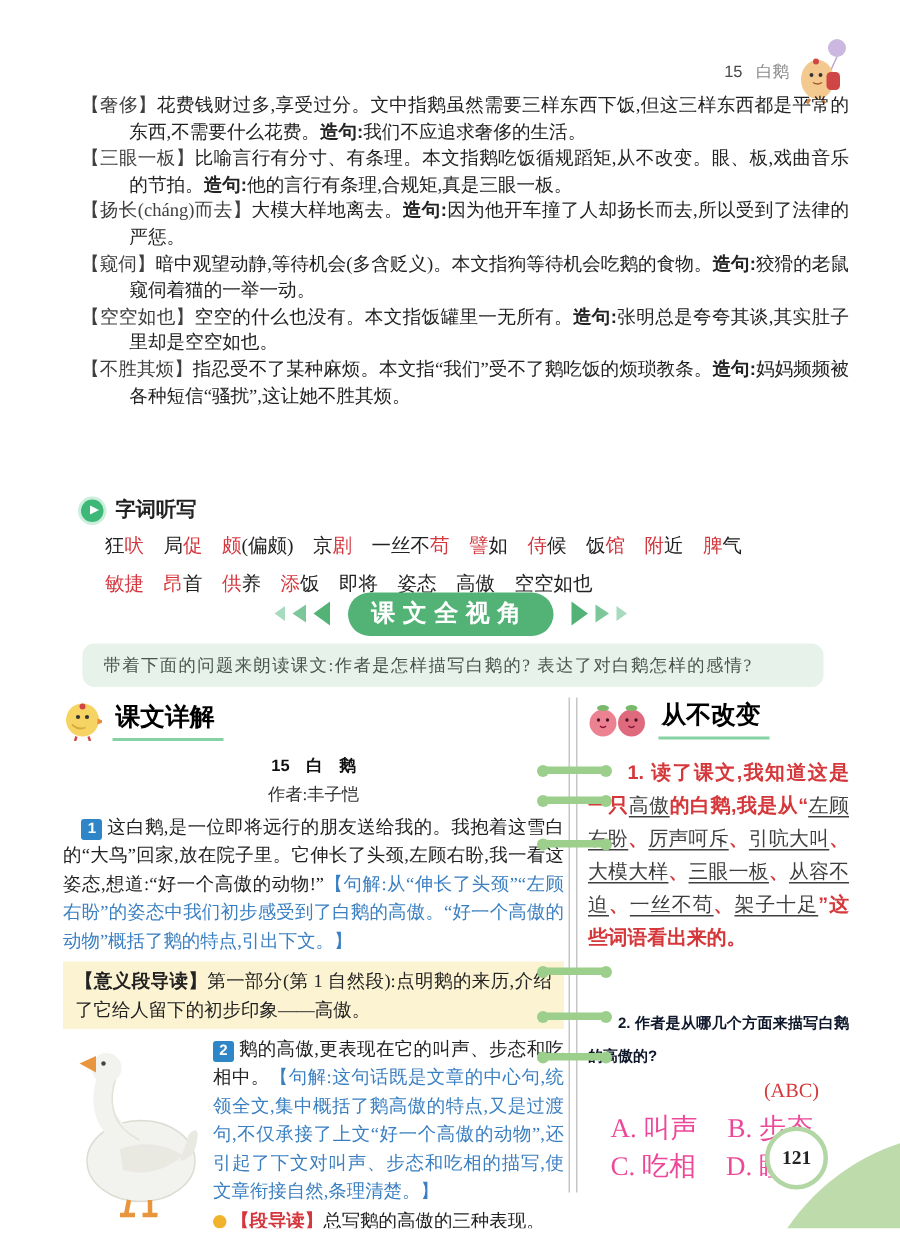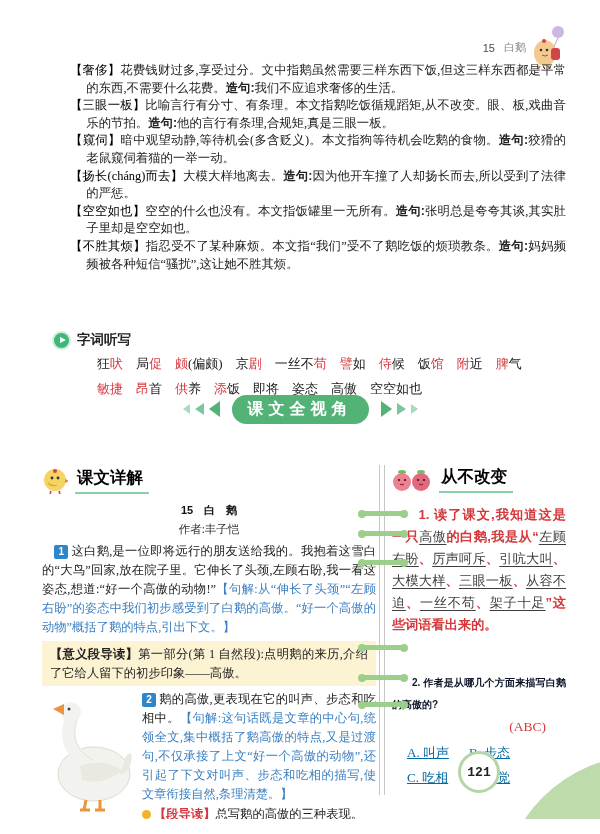--- a/index.html
+++ b/index.html
@@ -14,37 +14,37 @@
   .top-header { position:absolute; top:40px; right:74px; display:flex; gap:9px;
     font-family:"Liberation Sans", sans-serif; font-size:11px; align-items:center; }
   .top-header .no { color:#4a4a4a; }
   .top-header .ttl { color:#8a8a8a; }
   .top-mascot { position:absolute; top:24px; right:34px; width:36px; height:46px; }
 
   
   .defs { position:absolute; left:54px; top:62px; width:512px;
     font-size:12.4px; line-height:17.6px; text-align:justify; color:#222; }
   .def-entry { padding-left:2.6em; text-indent:-2.6em; }
-  .seg-term { color:#000000;margin-left:16px; }
+  .seg-term { color:#404040; }
   .seg-b { font-weight:bold; font-family:"Liberation Sans", sans-serif; }
   .seg-r { color:#d4373e; }
   .seg-blue { color:#3a7fc1; }
   .seg-redb { color:#d4373e; font-weight:bold; font-family:"Liberation Sans", sans-serif; }
   .seg-u { color:#3e3e3e; font-weight:normal; font-family:"Liberation Serif", serif;
     text-decoration:underline; text-underline-offset:3px; }
 
   
   .dictation { position:absolute; left:54px; top:331px; width:512px; }
   .dict-header { display:flex; align-items:center; gap:8px; }
   .play-icon { width:15px; height:15px; border-radius:50%; background:#3db878;
     box-shadow:0 0 0 2px #cdeedd; position:relative; }
   .play-icon::after { content:""; position:absolute; left:5.5px; top:4px;
     border-left:6px solid #ffffff; border-top:3.5px solid transparent; border-bottom:3.5px solid transparent; }
   .dict-title { font-family:"Liberation Sans", sans-serif; font-weight:bold; font-size:13.5px; color:#222; }
-  .dict-words { margin-left:43px; margin-top:5px; font-size:13px; line-height:20px; color:#222; }
+  .dict-words { margin-left:16px; margin-top:5px; font-size:13px; line-height:20px; color:#222; }
 
   
   .banner-row { position:absolute; top:394px; left:0; width:600px; height:30px;
     display:flex; justify-content:center; align-items:center; gap:12px; }
   .banner { background:#53b377; color:#ffffff; border-radius:15px; padding:4px 16px;
     font-family:"Liberation Sans", sans-serif; font-weight:bold; font-size:16px; letter-spacing:5px; }
   .arrow-group { display:flex; align-items:center; gap:5px; }
   .tri { width:0; height:0; }
   .tri.l1 { border-top:5px solid transparent; border-bottom:5px solid transparent; border-right:7px solid #a8dbbd; }
   .tri.l2 { border-top:6.5px solid transparent; border-bottom:6.5px solid transparent; border-right:9px solid #7cc79a; }
@@ -91,30 +91,30 @@
   .duan-dot { display:inline-block; width:9px; height:9px; border-radius:50%;
     background:#f2b32c; margin-right:3px; vertical-align:-1px; }
   .para3 { clear:left; margin-top:2px; }
 
   .q1 { margin-top:11px; color:#d5383b; font-family:"Liberation Sans", sans-serif;
     font-weight:bold; font-size:13.2px; line-height:22px; text-align:justify; text-indent:2em; }
   .q2 { margin-top:36px; color:#0f172a; font-family:"Liberation Sans", sans-serif;
     font-weight:bold; font-size:10px; line-height:22px; text-align:justify; text-indent:2em; }
   .q2-answer { text-align:right; padding-right:20px; color:#d5383b;
     font-family:"Liberation Serif", serif; font-size:13.5px; margin-top:3px; }
-  .options { margin-top:5px; padding-left:15px; color:#0369a1; font-size:13px;text-decoration:underline; }
+  .options { margin-top:5px; padding-left:15px; color:#ec4899; font-size:18px; }
   .opt-row { display:flex; gap:20px; line-height:25px; }
 
   
   .corner-circle { position:absolute; left:500px; top:755px; width:290px; height:290px;
     border-radius:50%; background:#bedbab; z-index:1; }
-  .page-num { position:absolute; left:458px; top:751px; width:42px; height:42px;
+  .page-num { position:absolute; left:510px; top:751px; width:42px; height:42px;
     background:#ffffff; border:3px solid #b2d6a4; border-radius:50%; z-index:5;
     display:flex; align-items:center; justify-content:center;
-    font-family:Liberation Mono, monospace; font-weight:bold; font-size:13px; color:#222; }
+    font-family:Liberation Serif, serif; font-weight:bold; font-size:13px; color:#222; }
 </style>
 </head>
 <body>
 
 <div class="page">
 
   <div class="top-header">
     <span class="no">15</span>
     <span class="ttl">白鹅</span>
   </div>
@@ -126,22 +126,22 @@
     <circle cx="11" cy="26" r="1.3" fill="#333"></circle>
     <circle cx="17" cy="26" r="1.3" fill="#333"></circle>
     <path d="M12,31 q3,2 6,0" stroke="#a05c2a" stroke-width="1" fill="none"></path>
     <path d="M10,42 l-2,3 M18,42 l2,3" stroke="#c8834e" stroke-width="2"></path>
     <circle cx="14" cy="17" r="2" fill="#d04545"></circle>
   </svg>
 
   <div class="defs">
     <div class="def-entry"><span class="seg-term">【奢侈】</span><span>花费钱财过多,享受过分。文中指鹅虽然需要三样东西下饭,但这三样东西都是平常的东西,不需要什么花费。</span><span class="seg-b">造句:</span><span>我们不应追求奢侈的生活。</span></div>
     <div class="def-entry"><span class="seg-term">【三眼一板】</span><span>比喻言行有分寸、有条理。本文指鹅吃饭循规蹈矩,从不改变。眼、板,戏曲音乐的节拍。</span><span class="seg-b">造句:</span><span>他的言行有条理,合规矩,真是三眼一板。</span></div>
+    <div class="def-entry"><span class="seg-term">【扬长(cháng)而去】</span><span>大模大样地离去。</span><span class="seg-b">造句:</span><span>因为他开车撞了人却扬长而去,所以受到了法律的严惩。</span></div>
     <div class="def-entry"><span class="seg-term">【窥伺】</span><span>暗中观望动静,等待机会(多含贬义)。本文指狗等待机会吃鹅的食物。</span><span class="seg-b">造句:</span><span>狡猾的老鼠窥伺着猫的一举一动。</span></div>
-    <div class="def-entry"><span class="seg-term">【扬长(cháng)而去】</span><span>大模大样地离去。</span><span class="seg-b">造句:</span><span>因为他开车撞了人却扬长而去,所以受到了法律的严惩。</span></div>
     <div class="def-entry"><span class="seg-term">【空空如也】</span><span>空空的什么也没有。本文指饭罐里一无所有。</span><span class="seg-b">造句:</span><span>张明总是夸夸其谈,其实肚子里却是空空如也。</span></div>
     <div class="def-entry"><span class="seg-term">【不胜其烦】</span><span>指忍受不了某种麻烦。本文指“我们”受不了鹅吃饭的烦琐教条。</span><span class="seg-b">造句:</span><span>妈妈频频被各种短信“骚扰”,这让她不胜其烦。</span></div>
   </div>
 
   <div class="dictation">
     <div class="dict-header">
       <span class="play-icon"></span>
       <span class="dict-title">字词听写</span>
     </div>
     <div class="dict-words"><span>狂</span><span class="seg-r">吠</span><span>　局</span><span class="seg-r">促</span><span>　</span><span class="seg-r">颇</span><span>(偏颇)　京</span><span class="seg-r">剧</span><span>　一丝不</span><span class="seg-r">苟</span><span>　</span><span class="seg-r">譬</span><span>如　</span><span class="seg-r">侍</span><span>候　饭</span><span class="seg-r">馆</span><span>　</span><span class="seg-r">附</span><span>近　</span><span class="seg-r">脾</span><span>气</span></div>
@@ -155,20 +155,21 @@
         <span class="tri l3"></span>
     </div>
     <div class="banner">课文全视角</div>
     <div class="arrow-group">
       <span class="tri r1"></span>
         <span class="tri r2"></span>
         <span class="tri r3"></span>
     </div>
   </div>
 
+  <div class="prompt-box">带着下面的问题来朗读课文:作者是怎样描写白鹅的? 表达了对白鹅怎样的感情?</div>
 
   <div class="columns">
     <div class="divider"></div>
     <div class="connector" style="top:49px"></div>
     <div class="connector" style="top:69px"></div>
     <div class="connector" style="top:98px"></div>
     <div class="connector" style="top:183px"></div>
     <div class="connector" style="top:213px"></div>
     <div class="connector" style="top:240px"></div>
 

